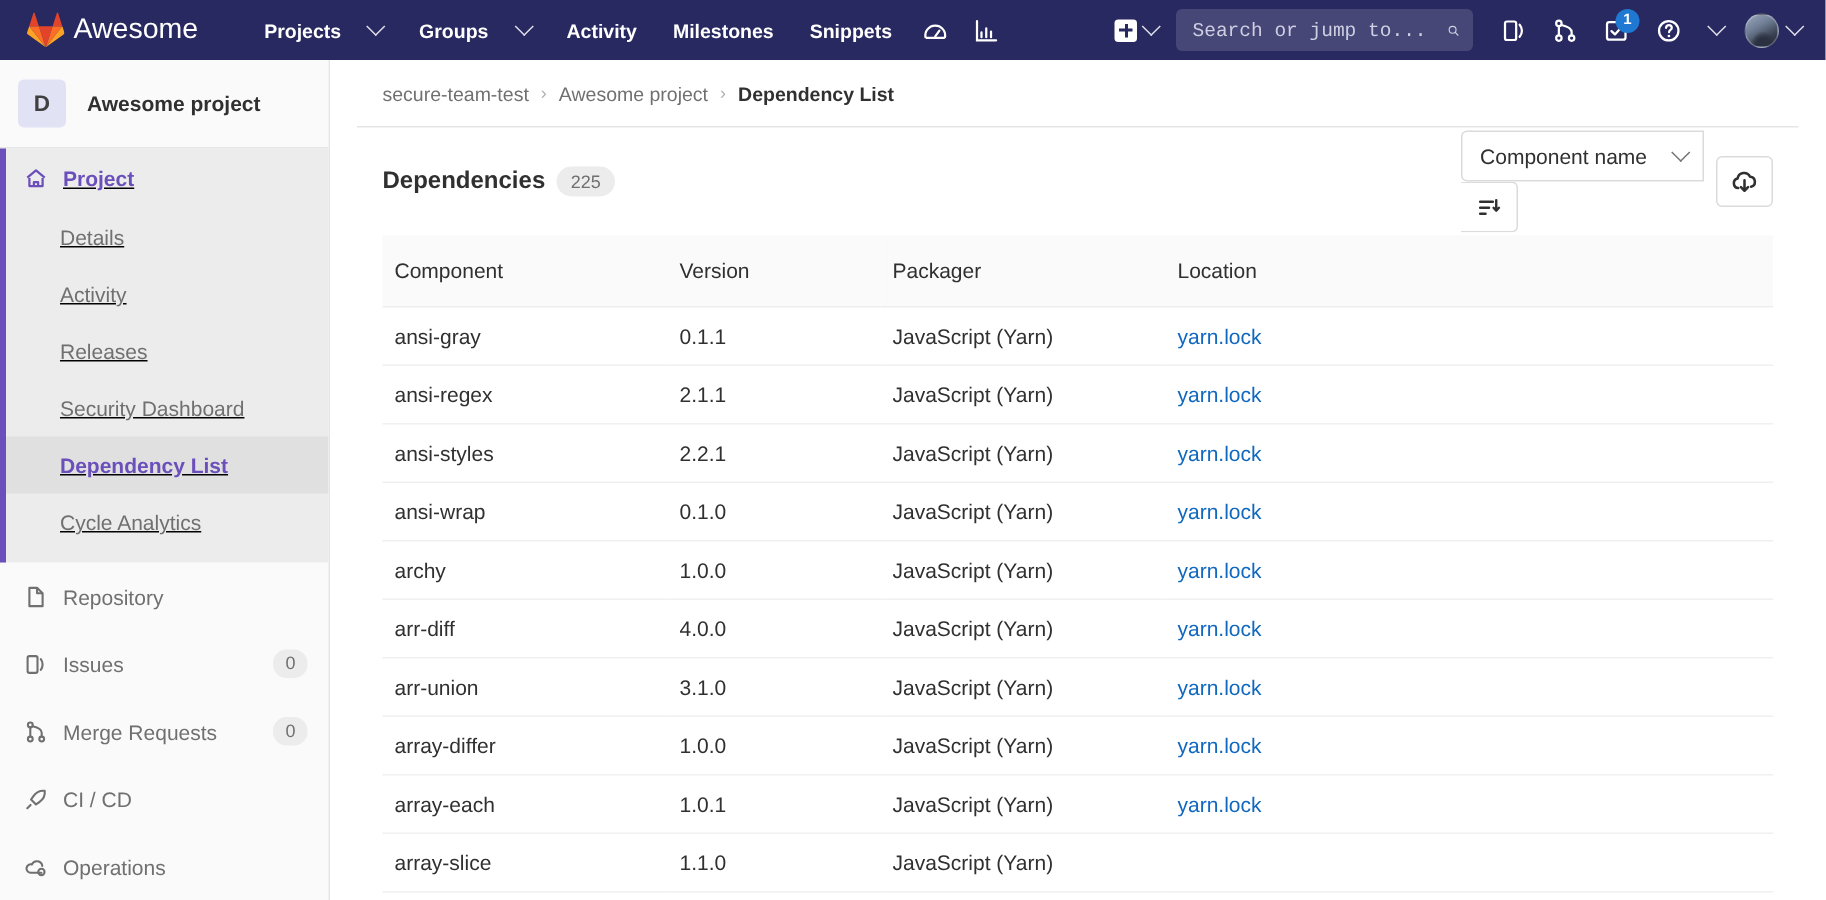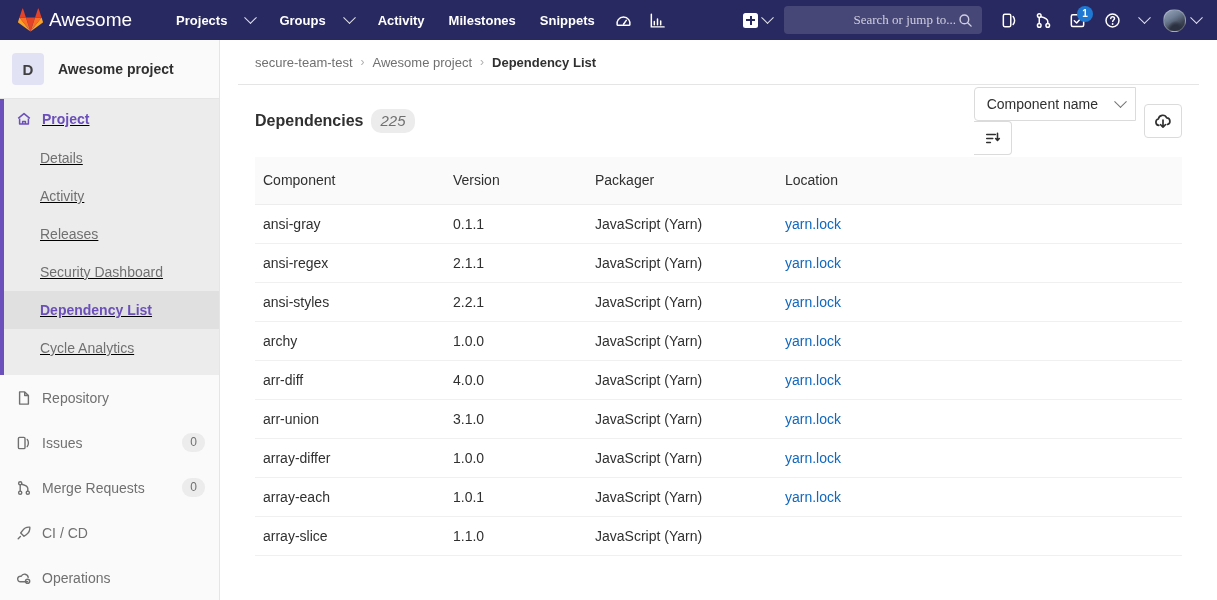--- a/index.html
+++ b/index.html
@@ -77,22 +77,21 @@
     width: 198px; height: 28px;
     background: rgba(255,255,255,0.14);
     border-radius: 4px;
     display: flex; align-items: center;
     padding: 0 9px; cursor: text;
     margin-right: 10px;
   }
   .search-box input {
     flex: 1; background: transparent; border: 0; outline: 0;
     color: #7dd3fc; font-size: 13px;
-    font-family: Liberation Serif, serif;
-    text-align: right;
+    font-family: Liberation Mono, monospace;
   }
   .search-box input::placeholder { color: #cfcfe3; }
 
   .todo-wrap { position: relative; }
   .todo-badge {
     position: absolute; top: 6px; right: 1px;
     background: #1f78d1; color: #fff;
     font-size: 10px; font-weight: bold;
     min-width: 16px; height: 16px; border-radius: 8px;
     display: flex; align-items: center; justify-content: center;
@@ -181,22 +180,22 @@
   .bc-sep { color: #b0b0b0; font-size: 12px; margin: 0 8px; }
 
   .page-head {
     display: flex; align-items: center;
     padding: 0 17px; margin: 0 18px;
     height: 72px;
   }
   .dep-title { font-size: 16px; font-weight: bold; color: #303030; }
   .dep-count {
     background: #ececec; color: #707070;
-    font-size: 15px; border-radius: 10px;
-    padding: 2px 9px; margin-left: 8px; line-height: 1.35; font-style: italic;
+    font-size: 12px; border-radius: 10px;
+    padding: 2px 9px; margin-left: 8px; line-height: 1.35;
   }
   .head-controls { margin-left: auto; display: flex; align-items: center; gap: 8px; }
   .btn-group { display: flex; flex-direction: column; }
   .btn {
     background: #fff; border: 1px solid #dbdbdb;
     height: 34px; display: flex; align-items: center; justify-content: center;
     font-size: 14px; color: #303030; cursor: pointer;
     font-family: "Liberation Sans", sans-serif;
   }
   .btn-sort-field { border-radius: 4px 0 0 4px; padding: 0 10px 0 12px; gap: 18px; }
@@ -472,20 +471,26 @@
             <td class="col-packager">JavaScript (Yarn)</td>
             <td class="col-location"><a class="loc-link">yarn.lock</a></td>
           </tr>
           <tr>
             <td class="col-component">ansi-styles</td>
             <td class="col-version">2.2.1</td>
             <td class="col-packager">JavaScript (Yarn)</td>
             <td class="col-location"><a class="loc-link">yarn.lock</a></td>
           </tr>
           <tr>
+            <td class="col-component">ansi-wrap</td>
+            <td class="col-version">0.1.0</td>
+            <td class="col-packager">JavaScript (Yarn)</td>
+            <td class="col-location"><a class="loc-link">yarn.lock</a></td>
+          </tr>
+          <tr>
             <td class="col-component">archy</td>
             <td class="col-version">1.0.0</td>
             <td class="col-packager">JavaScript (Yarn)</td>
             <td class="col-location"><a class="loc-link">yarn.lock</a></td>
           </tr>
           <tr>
             <td class="col-component">arr-diff</td>
             <td class="col-version">4.0.0</td>
             <td class="col-packager">JavaScript (Yarn)</td>
             <td class="col-location"><a class="loc-link">yarn.lock</a></td>

